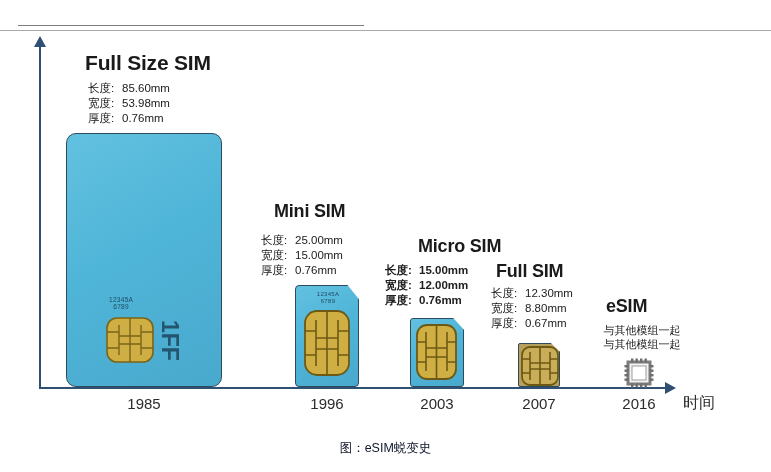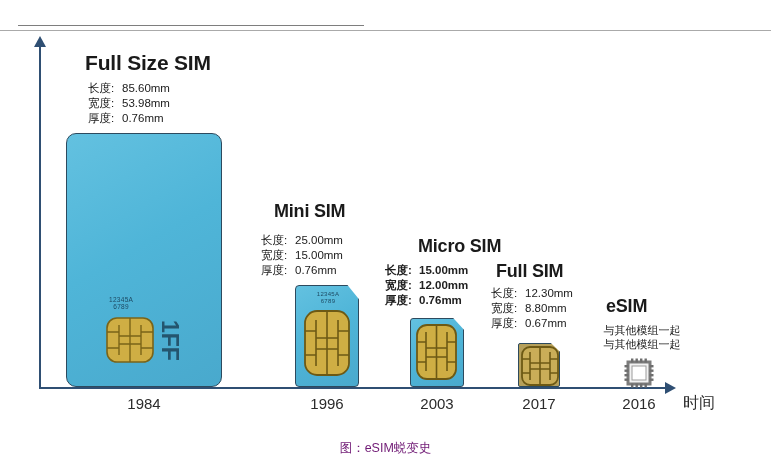--- a/index.html
+++ b/index.html
@@ -170,21 +170,21 @@
   }
 
   
   #figure-caption {
     position: absolute;
     left: 0;
     top: 440px;
     width: 771px;
     text-align: center;
     font-size: 12.5px;
-    color: #701a75;
+    color: #0f172a;
   }
 </style>
 </head>
 <body>
 
 <div id="figure-header">
   <div id="title-underline"></div>
 </div>
 <div id="header-rule"></div>
 
@@ -224,21 +224,21 @@
         <path d="M1 15 H13 M35 15 H47" stroke="#7a6418" stroke-width="1.4" fill="none"></path>
         <path d="M1 31 H13 M35 31 H47" stroke="#7a6418" stroke-width="1.4" fill="none"></path>
         <path d="M13 8 V38" stroke="#7a6418" stroke-width="1.4" fill="none"></path>
         <path d="M35 8 V38" stroke="#7a6418" stroke-width="1.4" fill="none"></path>
         <path d="M13 19 H35 M13 27 H35" stroke="#7a6418" stroke-width="1.4" fill="none"></path>
       </svg>
 
       <div class="ff-label" style="left:116px; top:186px; font-size:23px;">1FF</div>
     </div>
 
-    <div class="year-label" style="left:94px; top:364px; width:100px;">1984</div>
+    <div class="year-label" style="left:94px; top:364px; width:100px;">1985</div>
   </div>
 
   <div class="sim-group">
 
     <div class="sim-name" style="left:274px; top:170px; font-size:18px;">Mini SIM</div>
 
     <div class="spec-list" style="left:261px; top:202px;">
       <span class="spec-row">
         <span class="spec-key">长度:</span><span class="spec-val">25.00mm</span>
       </span>
@@ -324,21 +324,21 @@
         <rect x="1" y="1" width="36" height="38" rx="8" ry="8" fill="#c9ad58" stroke="#6d5914" stroke-width="1.8"></rect>
         <path d="M19 1 V39" stroke="#6d5914" stroke-width="1.6" fill="none"></path>
         <path d="M1 13 H9 M29 13 H37" stroke="#6d5914" stroke-width="1.6" fill="none"></path>
         <path d="M1 27 H9 M29 27 H37" stroke="#6d5914" stroke-width="1.6" fill="none"></path>
         <path d="M9 6 V34" stroke="#6d5914" stroke-width="1.6" fill="none"></path>
         <path d="M29 6 V34" stroke="#6d5914" stroke-width="1.6" fill="none"></path>
         <path d="M9 17 H29 M9 23 H29" stroke="#6d5914" stroke-width="1.6" fill="none"></path>
       </svg>
     </div>
 
-    <div class="year-label" style="left:489px; top:364px; width:100px;">2017</div>
+    <div class="year-label" style="left:489px; top:364px; width:100px;">2007</div>
   </div>
 
   <div class="sim-group">
 
     <div class="sim-name" style="left:606px; top:265px; font-size:18px;">eSIM</div>
 
     <div class="esim-note" style="left:592px; top:292px; width:100px;">
       <span>与其他模组一起</span><br>
       <span>与其他模组一起</span>
     </div>

